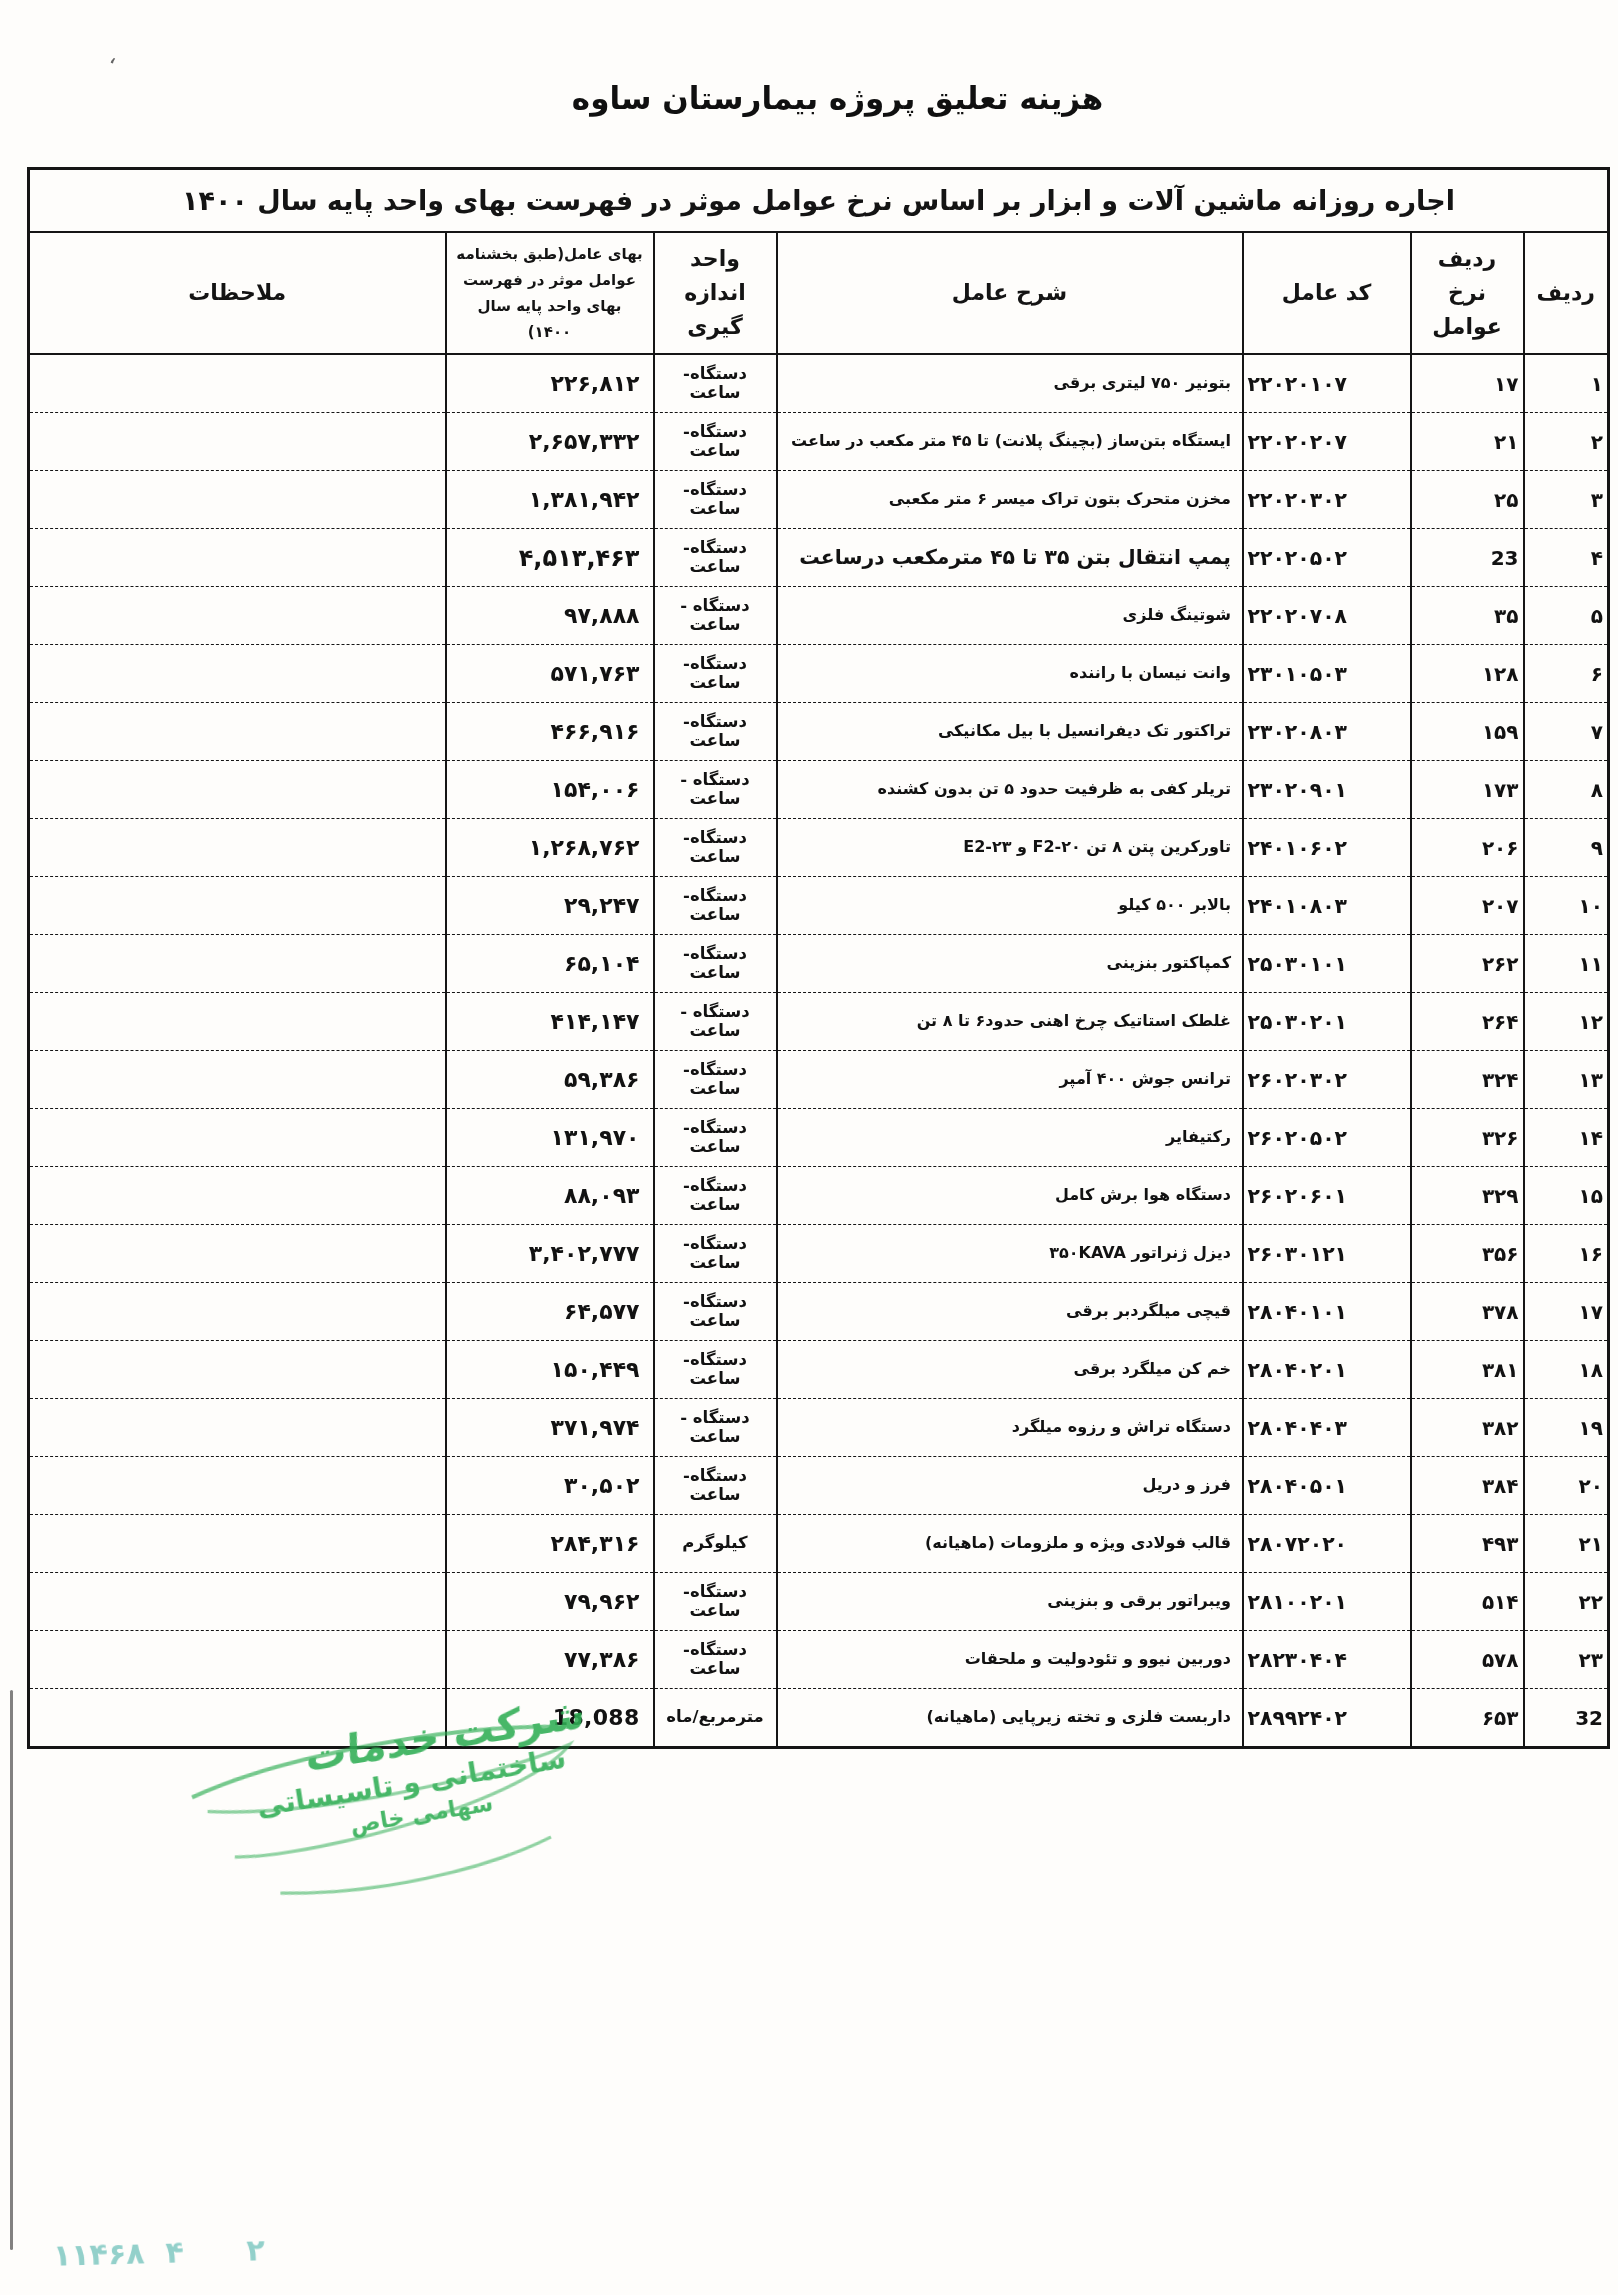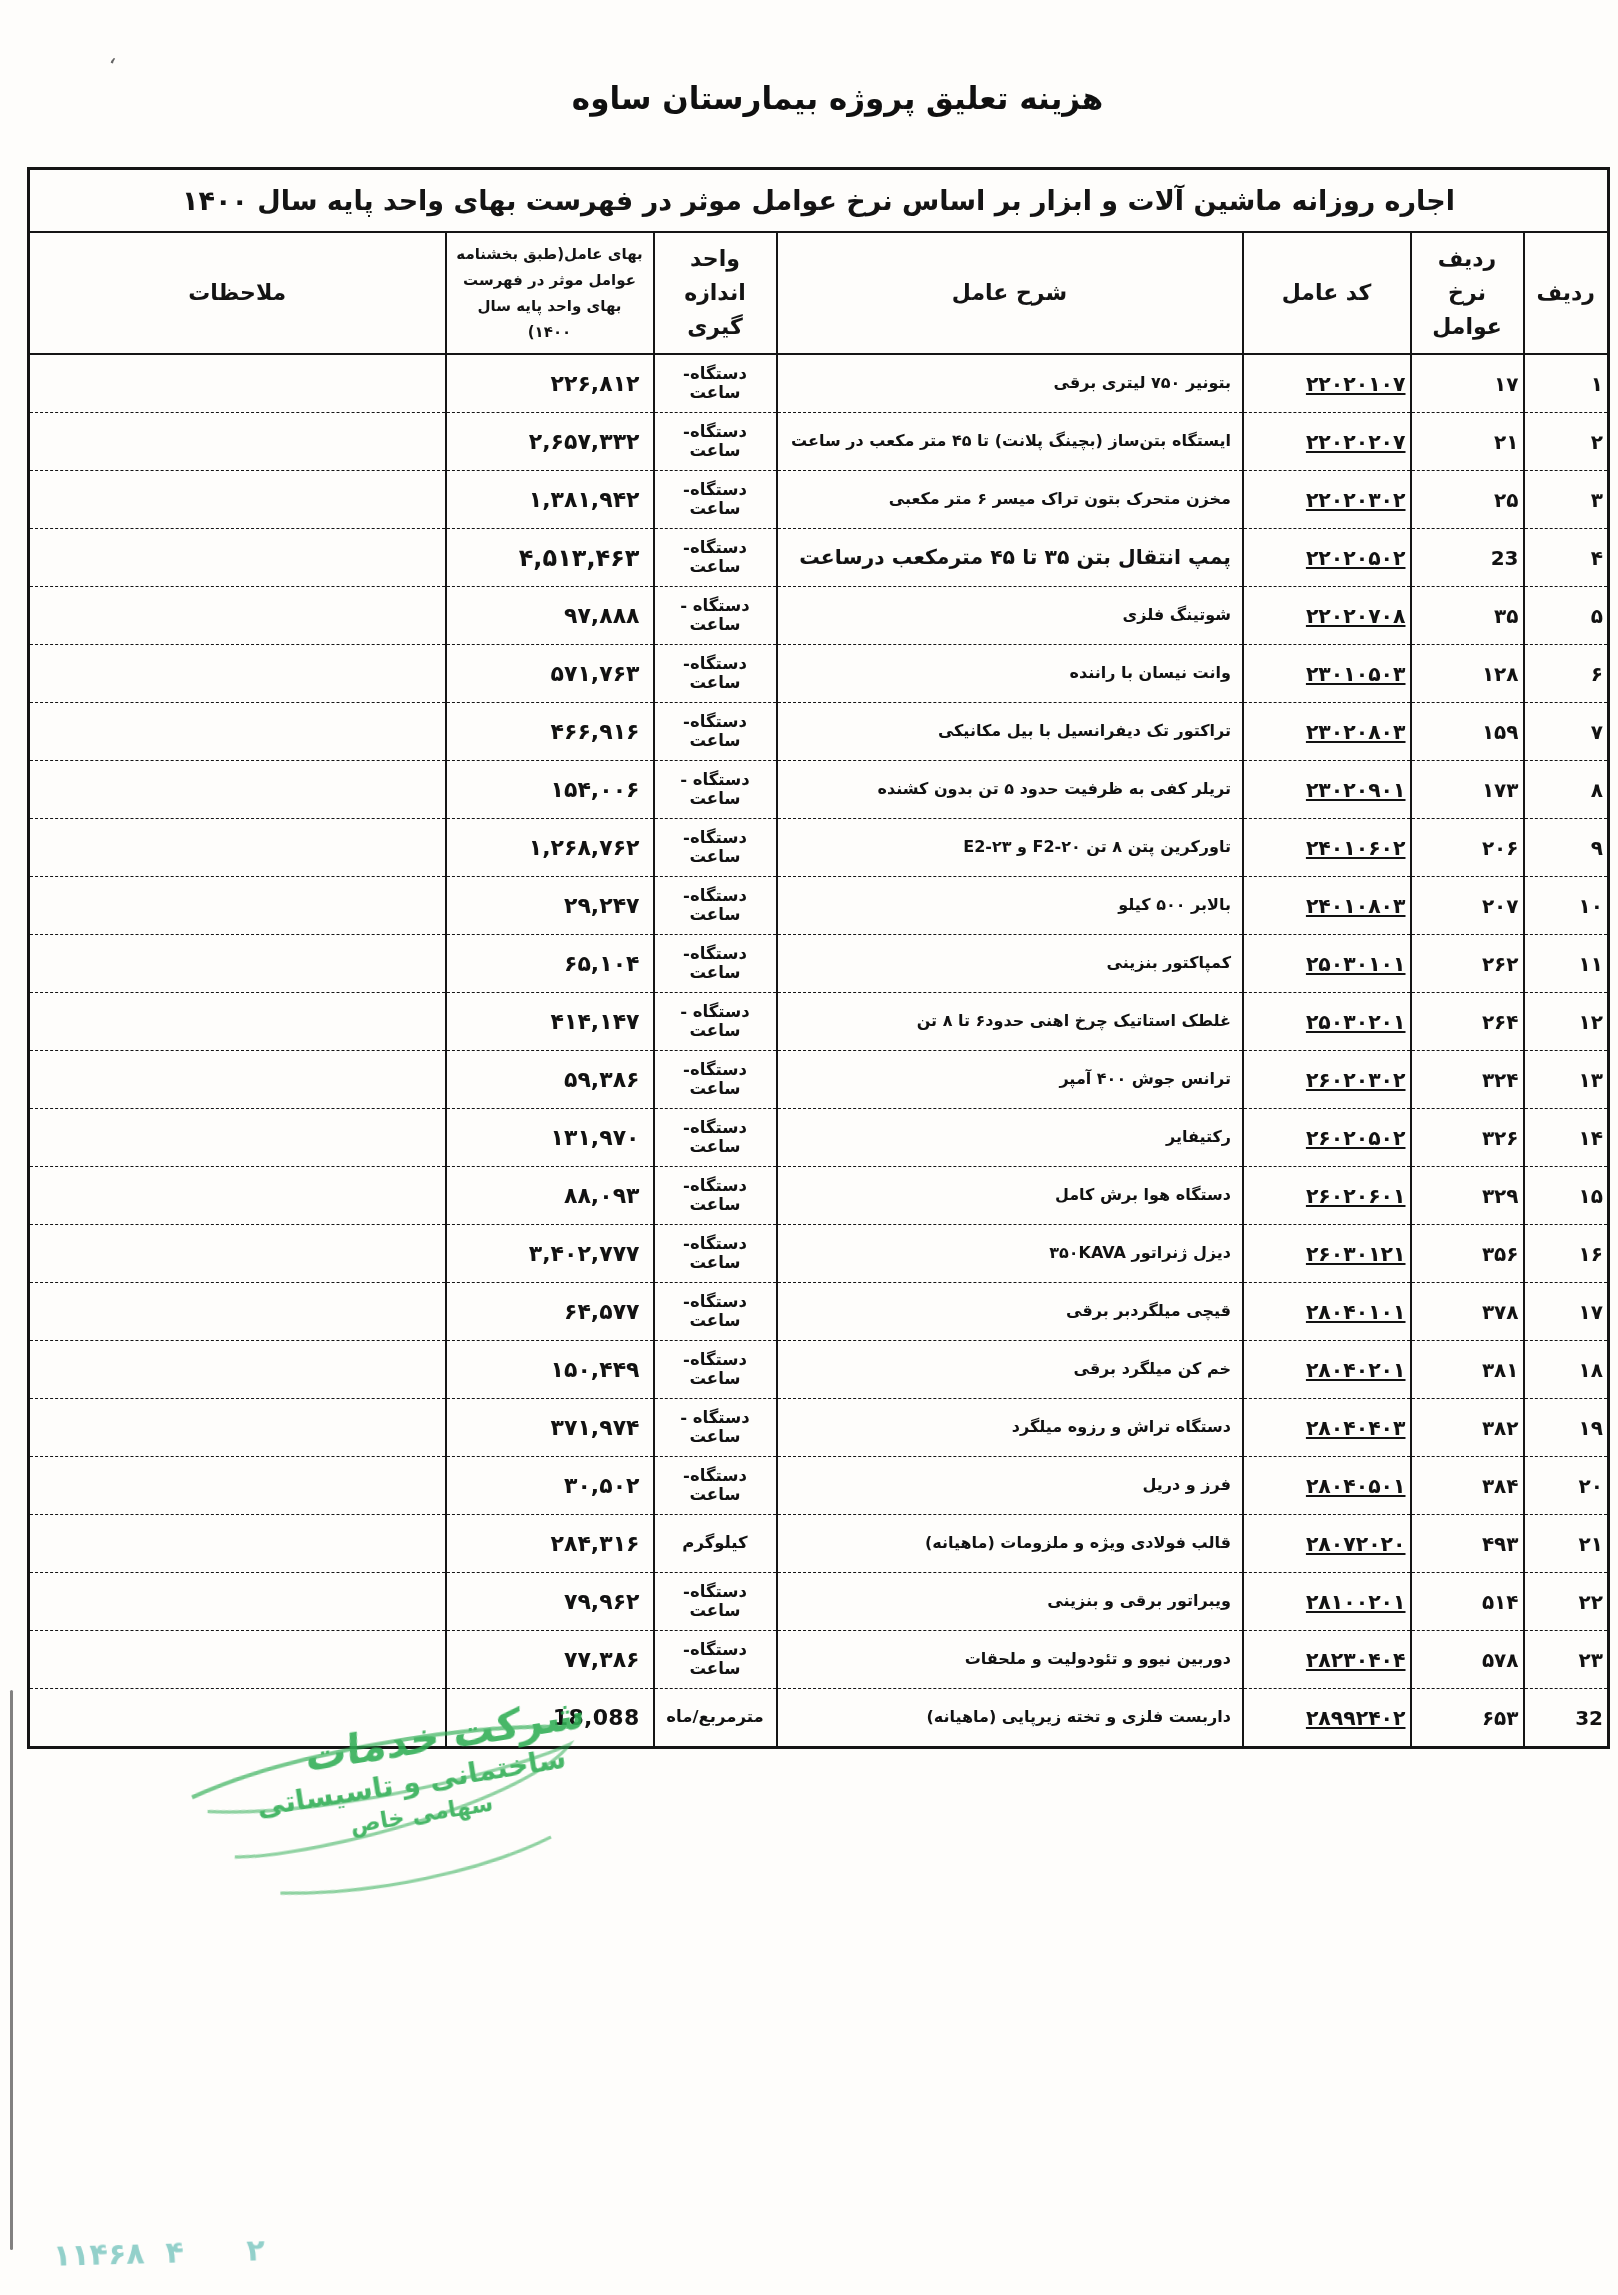--- a/index.html
+++ b/index.html
@@ -48,21 +48,21 @@
   }
   tbody td{
     height:57px;vertical-align:middle;
     border-left:2px solid #151515;border-right:2px solid #151515;
     border-top:1.3px dashed #4e4e4e;
     font-weight:700;color:#121212;
     padding:0 4px;
     overflow:hidden;
   }
   td.c-row,td.c-rate{font-size:20px;text-align:right;}
-  td.c-code{font-size:20.4px;text-align:right;letter-spacing:0.7px;text-decoration:underline;}
+  td.c-code{font-size:20.4px;text-align:left;letter-spacing:0.7px;}
   td.c-desc{font-size:16px;text-align:right;padding-right:10.5px;line-height:1.15;}
   td.c-unit{font-size:16.5px;text-align:center;line-height:1.1;}
   td.c-price{font-size:22px;text-align:right;padding-right:13px;letter-spacing:0.3px;}
   td.c-remarks{font-size:18.4px;}
   tr.row-bold td{font-weight:900;}
   tr.row-bold td.c-price{font-size:24px;}
   tr.row-bold td.c-desc{font-size:20.4px;}
 
   .stamp{
     position:absolute;left:191px;top:1720px;width:408px;height:184px;

